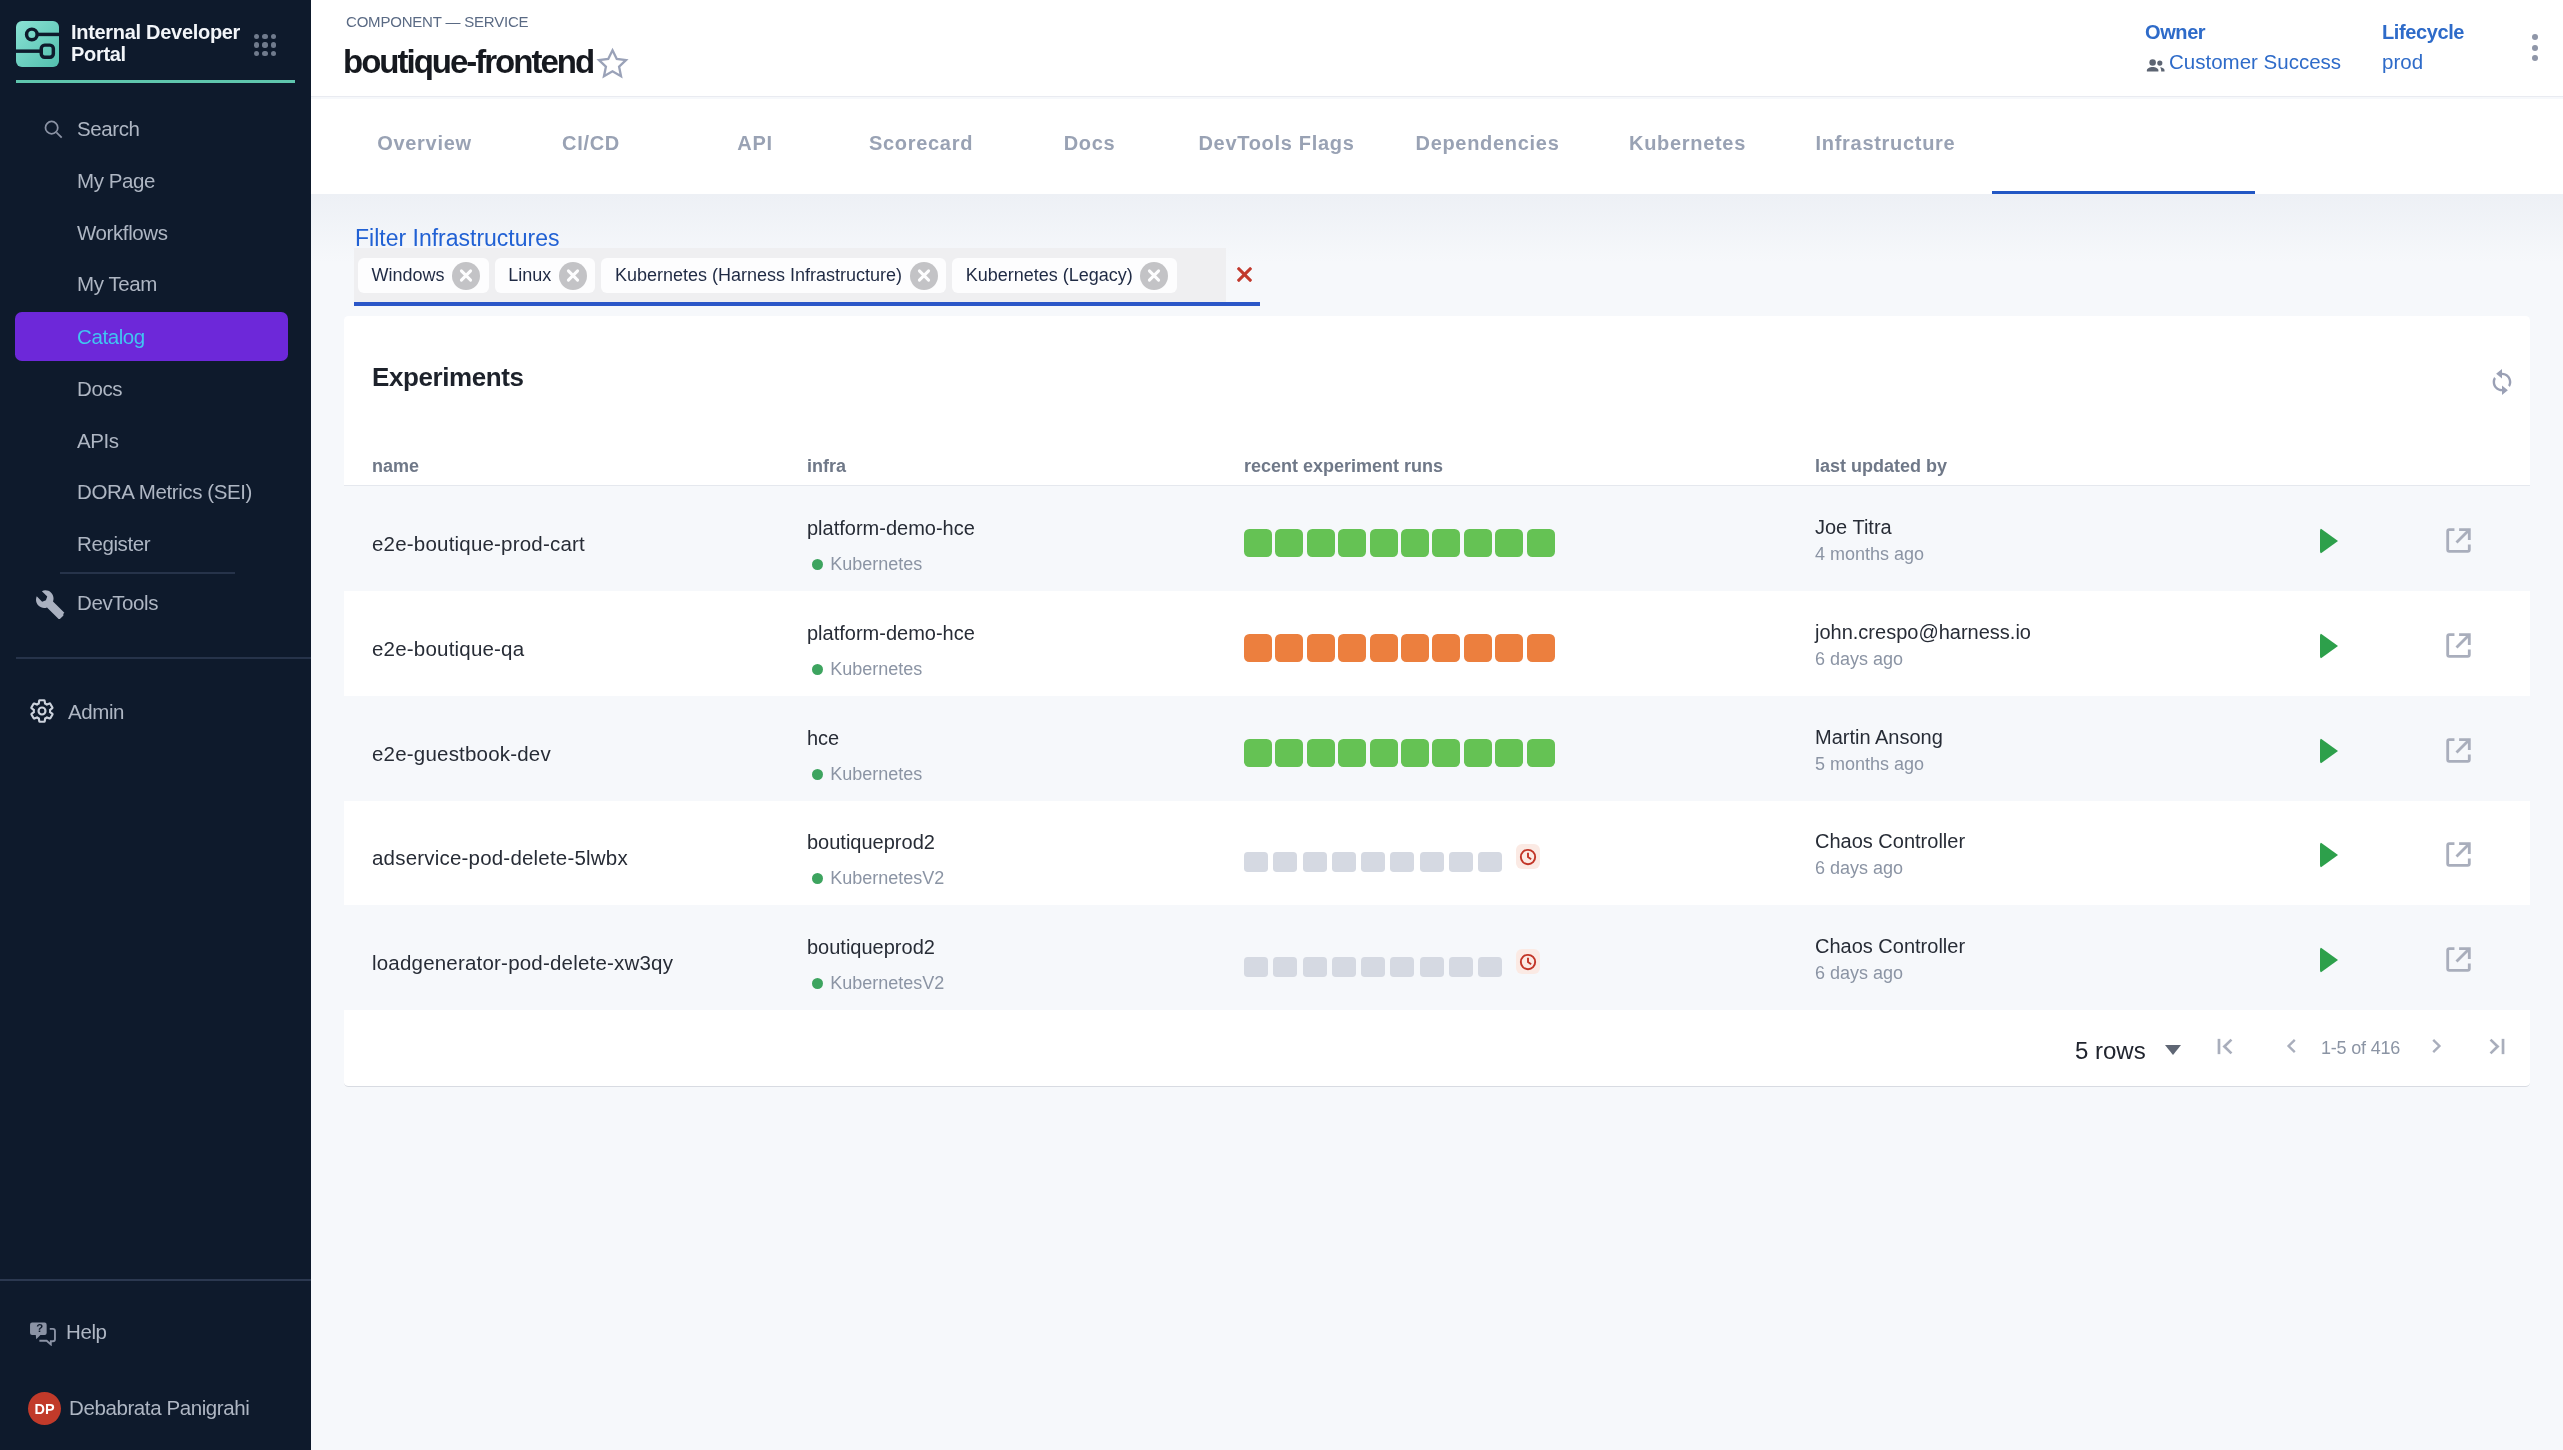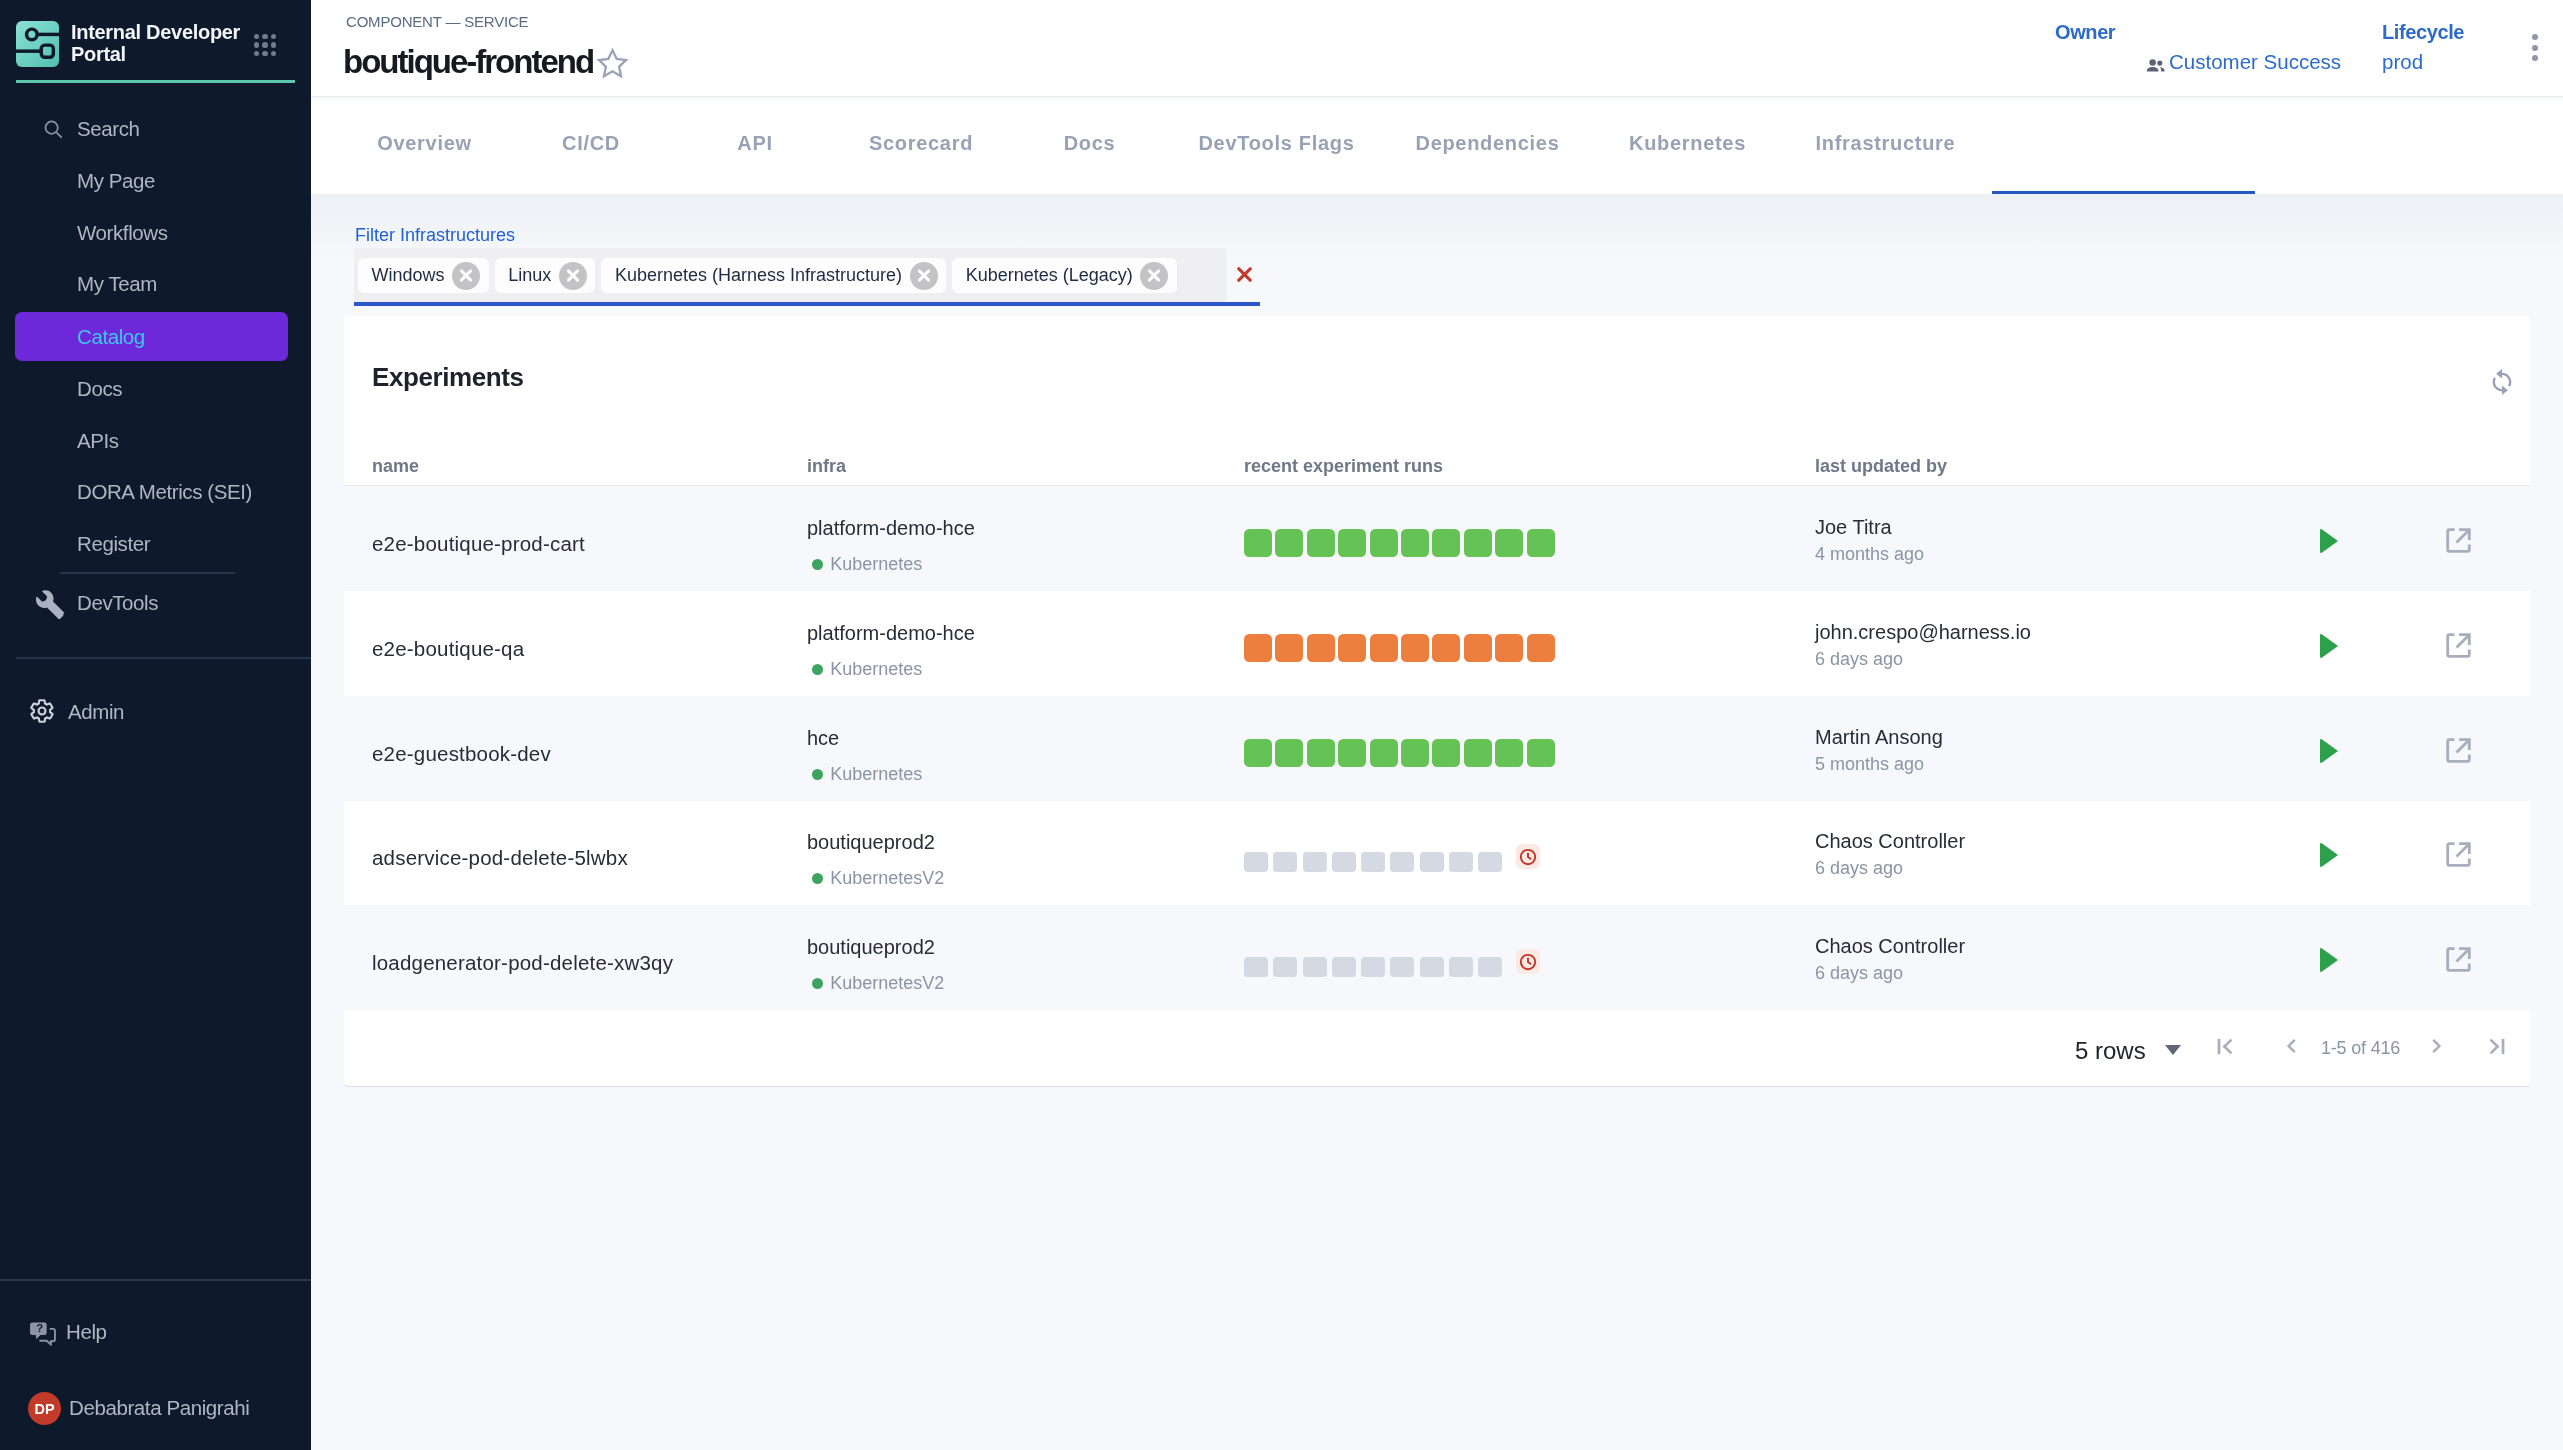--- a/index.html
+++ b/index.html
@@ -27,21 +27,21 @@
   .hlabel { font-size:20px; font-weight:700; color:#2e6bc9; letter-spacing:-0.4px; }
   .hval { font-size:20.5px; color:#2e6bc9; }
 
   #tabs { position:absolute; left:0; top:99px; width:2252px; height:96px; background:#fff; }
   .tab { position:absolute; top:0; height:88px; display:flex; align-items:center; justify-content:center;
          font-size:20px; font-weight:700; color:#99a2b4; letter-spacing:0.7px; white-space:nowrap; }
   .tab.active { color:#20242c; }
   #tabuline { position:absolute; left:1681px; top:92px; width:263px; height:3.8px; background:#2257c4; }
 
   
-  #filterlabel { position:absolute; left:44px; top:225px; font-size:18px; color:#2161d4; }
+  #filterlabel { position:absolute; left:44px; top:225px; font-size:23px; color:#2161d4; }
   #filterfield { position:absolute; left:43px; top:248px; width:872px; height:55px; background:#efeff1; display:flex; align-items:center; padding-left:3.8px; gap:6px; }
   .chip { height:35px; background:#fdfdfe; border-radius:6px; display:flex; align-items:center; padding:0 8.4px 0 13.7px; font-size:18px; color:#1f2a44; white-space:nowrap; }
   .chipx { width:28px; height:28px; border-radius:50%; background:#c3c3c6; margin-left:7.6px; position:relative; flex:none; }
   .chipx::before, .chipx::after { content:""; position:absolute; left:6px; top:12.5px; width:16px; height:3px; background:#fdfdfe; border-radius:1.5px; }
   .chipx::before { transform:rotate(45deg); }
   .chipx::after { transform:rotate(-45deg); }
   #redx { position:absolute; left:925px; top:267px; width:15px; height:15px; }
   #redx::before, #redx::after { content:""; position:absolute; left:-1.5px; top:6px; width:19px; height:3px; background:#c23a2e; border-radius:0.8px; }
   #redx::before { transform:rotate(45deg); }
   #redx::after { transform:rotate(-45deg); }
@@ -136,21 +136,21 @@
   <div class="navitem" style="left:69px; top:1397px;">Debabrata Panigrahi</div>
 </div>
 
 <div id="main">
   <div id="tophdr">
     <div id="crumb">COMPONENT — SERVICE</div>
     <div id="title">boutique-frontend</div>
     <svg style="position:absolute; left:285px; top:47px;" width="33" height="33" viewBox="0 0 24 24" fill="none" stroke="#9aa2b8" stroke-width="1.7">
         <path d="M12 2.4 L15.1 8.7 21.8 9.5 16.8 14.3 18.2 21.2 12 17.7 5.8 21.2 7.2 14.3 2.2 9.5 8.9 8.7 Z"></path>
       </svg>
-    <div class="hlabel" style="position:absolute; left:1744px; top:20.5px;">Owner</div>
+    <div class="hlabel" style="position:absolute; left:1834px; top:20.5px;">Owner</div>
     <svg style="position:absolute; left:1833px; top:53px;" width="23" height="23" viewBox="0 0 24 24" fill="#5c6472">
         <circle cx="9" cy="10" r="3.4"></circle>
         <path d="M9 14.6 c-3 0-6 1.5-6 3.4 v1.4 h12 v-1.4 c0-1.9-3-3.4-6-3.4 z"></path>
         <circle cx="16.5" cy="10.5" r="2.7"></circle>
         <path d="M16.8 14.8 c2.4 .2 4.6 1.4 4.6 3 v1.6 h-3.5 v-1.4 c0-1.2-.4-2.3-1.1-3.2 z"></path>
       </svg>
     <div class="hval" style="position:absolute; left:1858px; top:50px;">Customer Success</div>
     <div class="hlabel" style="position:absolute; left:2071px; top:20.5px;">Lifecycle</div>
     <div class="hval" style="position:absolute; left:2071px; top:50px;">prod</div>
     <div style="position:absolute; left:2221px; top:34px; width:6px; height:29px;">

